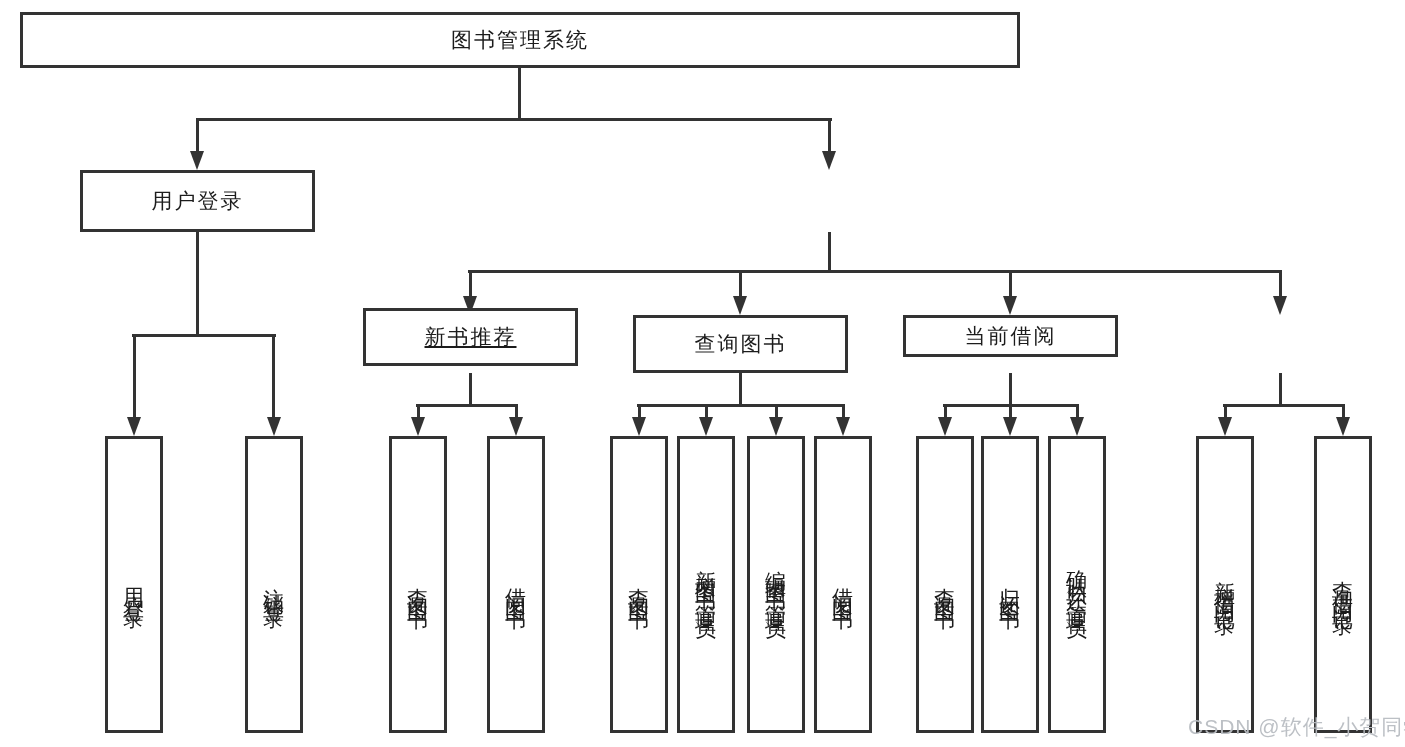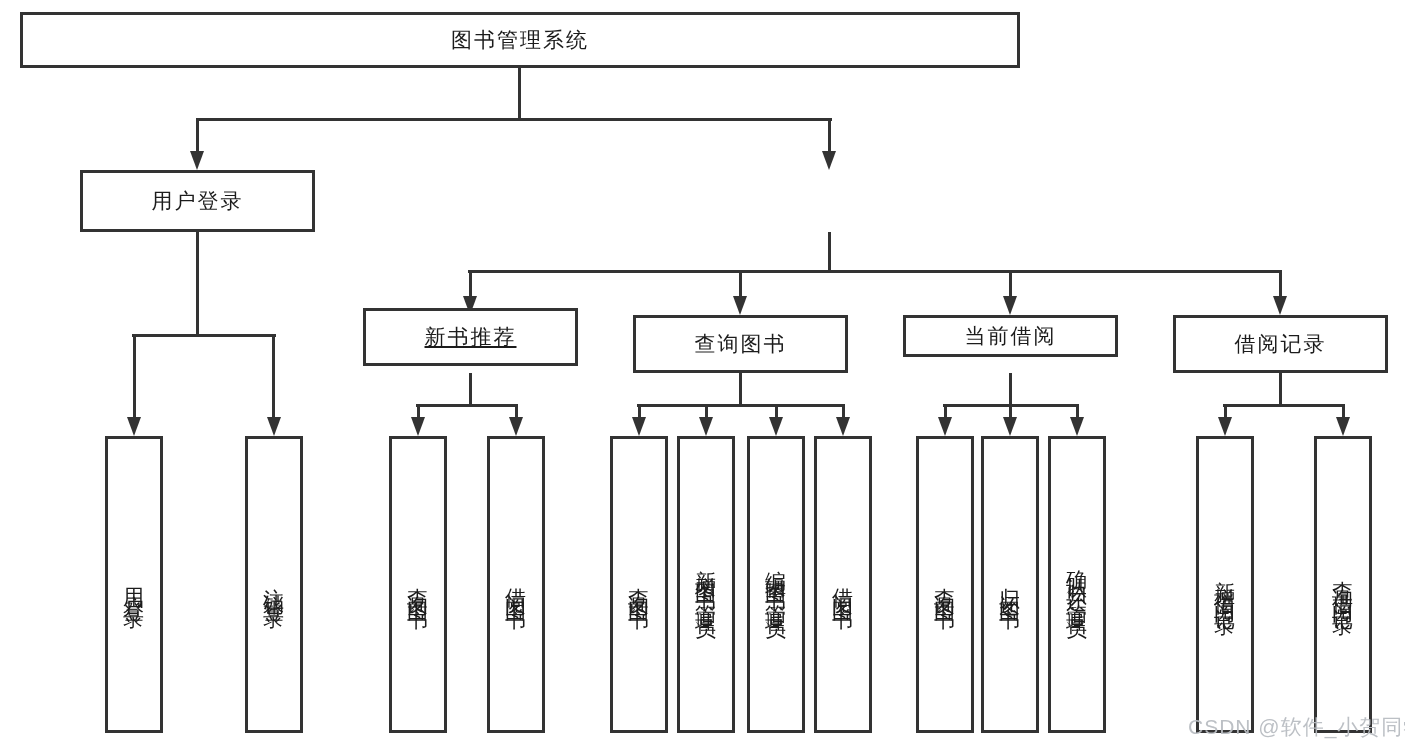--- a/index.html
+++ b/index.html
@@ -87,23 +87,20 @@
 
   <div class="box" style="left:363px; top:308px; width:215px; height:58px;text-decoration:underline;">
     <span class="h-label">新书推荐</span>
   </div>
   <div class="box" style="left:633px; top:315px; width:215px; height:58px;">
     <span class="h-label">查询图书</span>
   </div>
   <div class="box" style="left:903px; top:315px; width:215px; height:42px;">
     <span class="h-label">当前借阅</span>
   </div>
-  <div class="box" style="left:1173px; top:315px; width:215px; height:58px;">
-    <span class="h-label">借阅记录</span>
-  </div>
 
   <div class="vline" style="left:469px; top:373px; height:33px;"></div>
   <div class="hline" style="left:416px; top:404px; width:102px;"></div>
   <div class="vline" style="left:417px; top:406px; height:13px;"></div>
   <div class="arrow" style="left:411px; top:417px;"></div>
   <div class="vline" style="left:515px; top:406px; height:13px;"></div>
   <div class="arrow" style="left:509px; top:417px;"></div>
 
   <div class="vline" style="left:739px; top:373px; height:33px;"></div>
   <div class="hline" style="left:637px; top:404px; width:208px;"></div>

